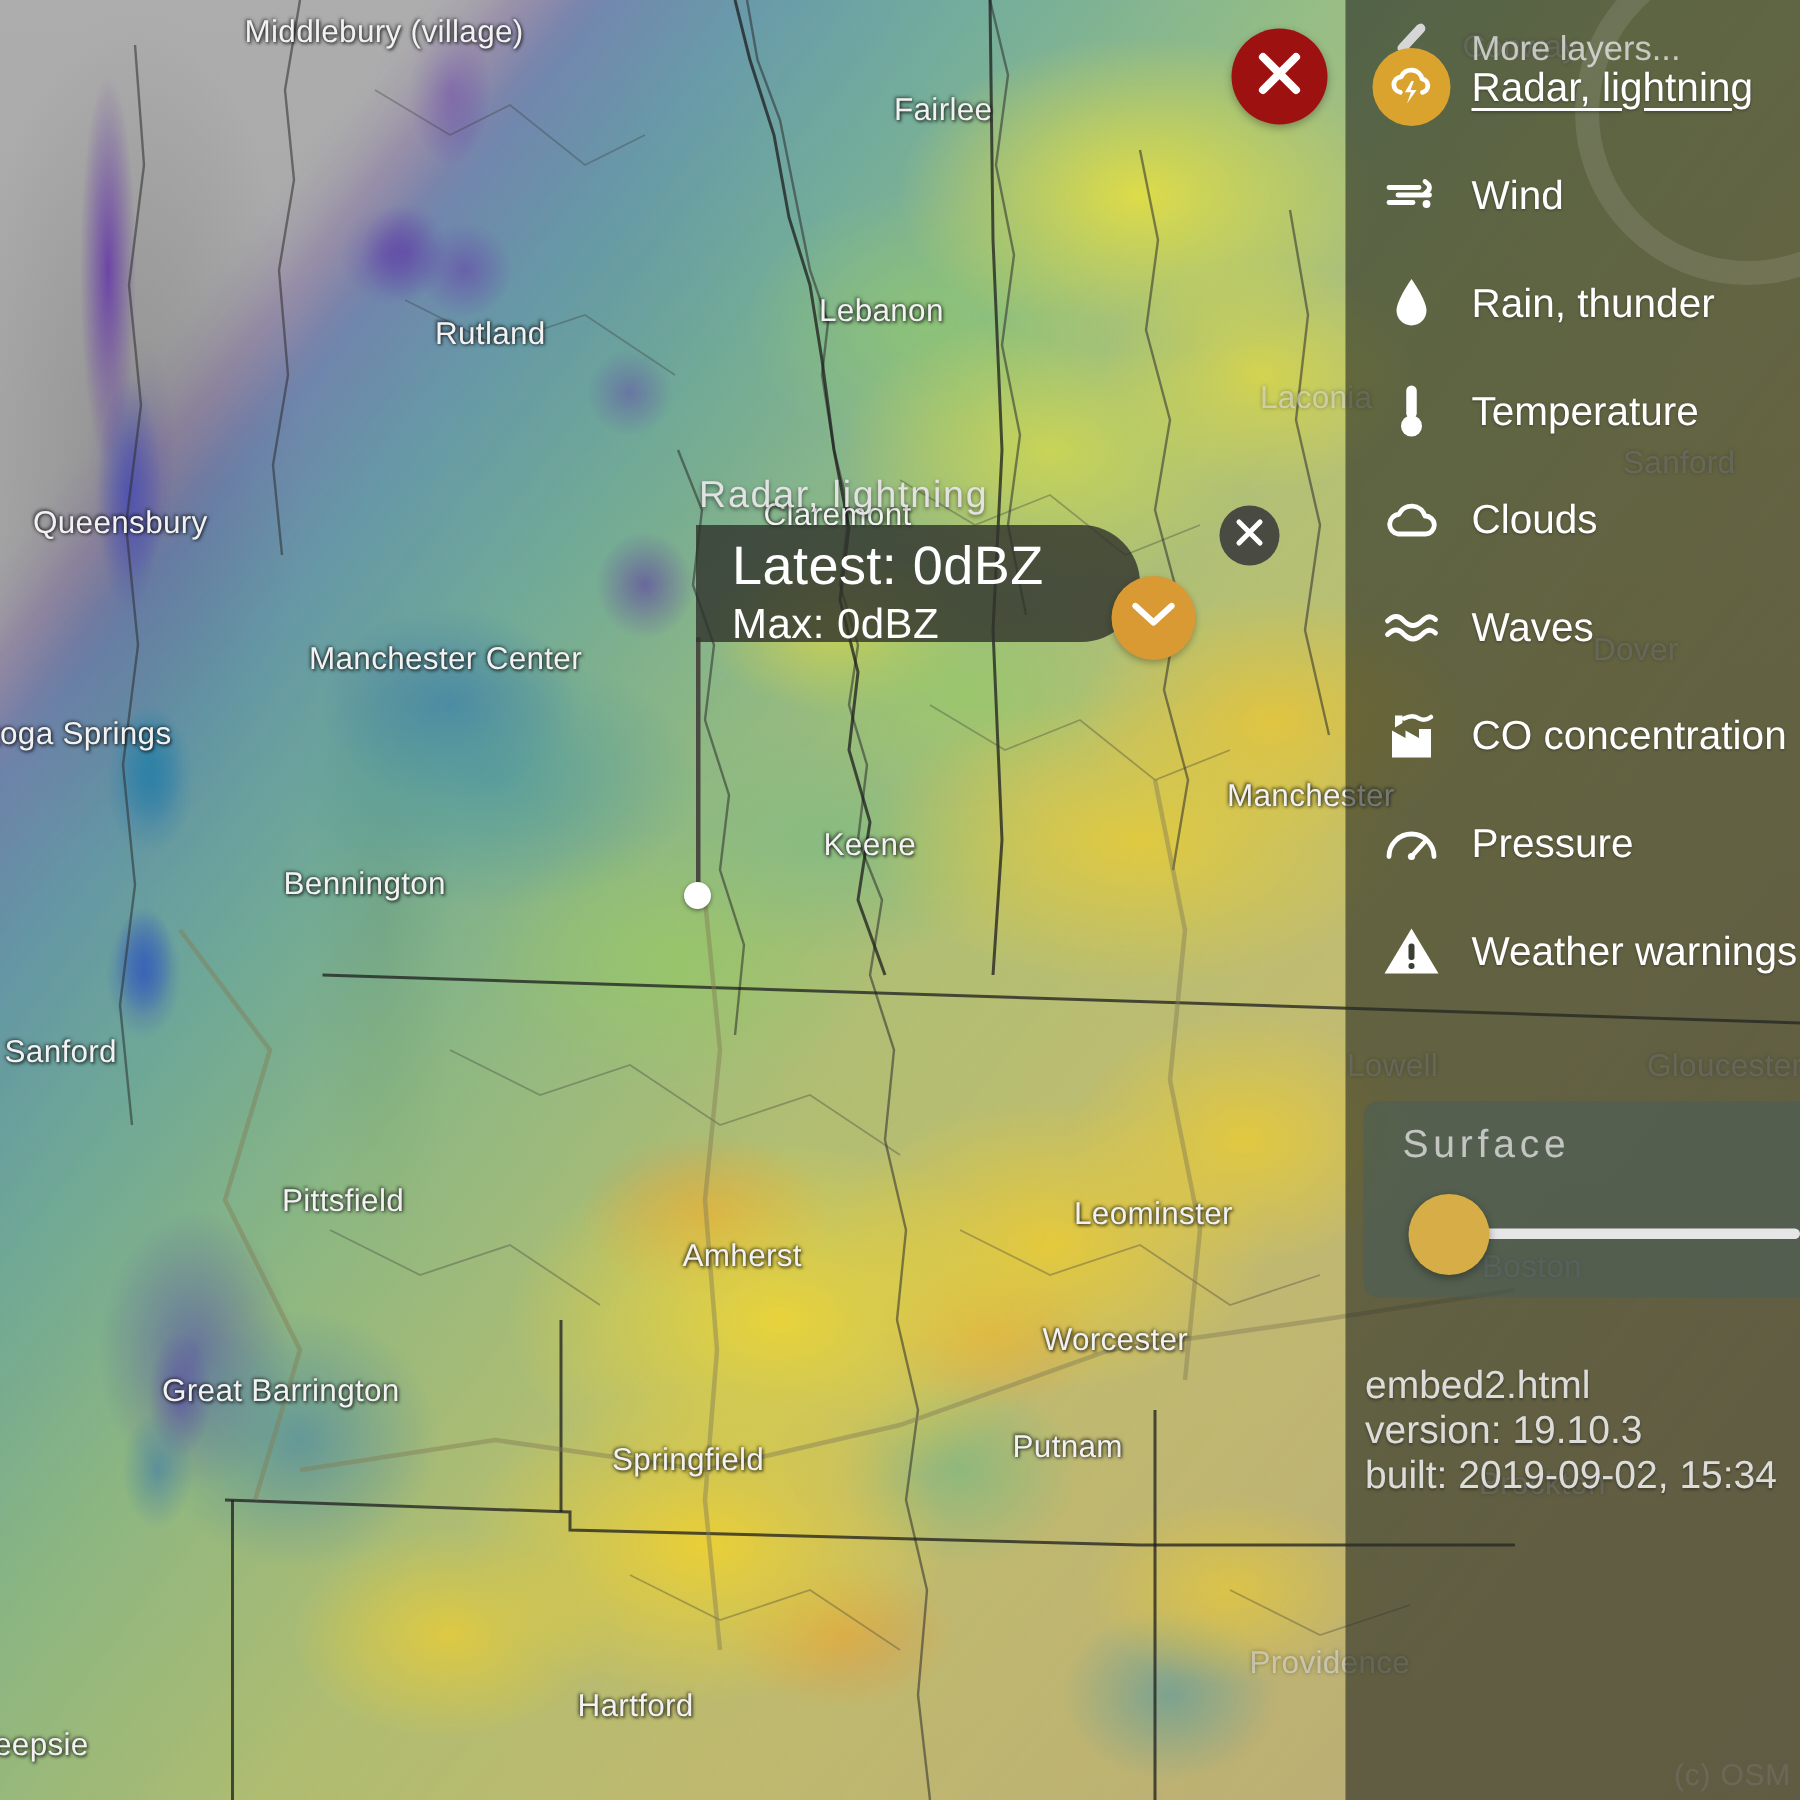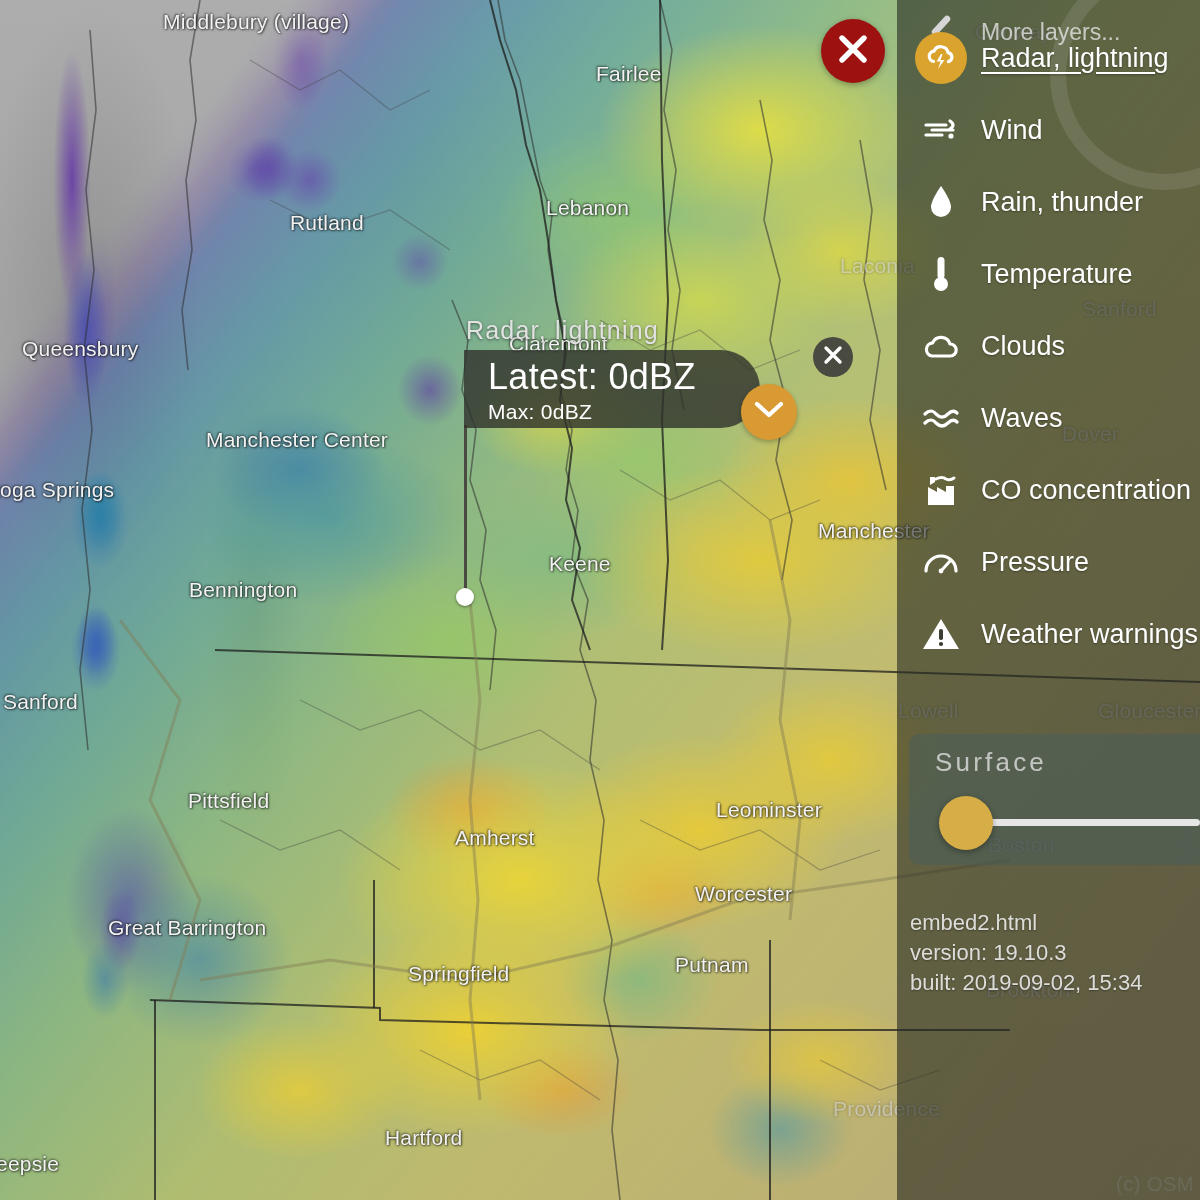--- a/index.html
+++ b/index.html
@@ -153,21 +153,21 @@
     border-radius: 0 39px 39px 0;
     color: #fff;
   }
   .popup-latest {
     position: absolute; left: 24px; top: 6px;
     font-size: 36px; font-weight: 400; letter-spacing: .3px;
     white-space: nowrap;
   }
   .popup-max {
     position: absolute; left: 24px; top: 50px;
-    font-size: 21px; letter-spacing: .3px;
+    font-size: 28px; letter-spacing: .3px;
     white-space: nowrap;
   }
   .popup-expand {
     position: absolute;
     left: 741px; top: 384px;
     width: 56px; height: 56px;
     border-radius: 50%;
     background: #d99a33;
     box-shadow: 0 2px 5px rgba(0,0,0,.28);
     display: flex; align-items: center; justify-content: center;
@@ -286,21 +286,21 @@
     width: 234px; height: 7px;
     background: rgba(245,245,245,.90);
     border-radius: 4px;
   }
 
   
   .version-info {
     position: absolute;
     left: 910px; top: 908px;
     color: rgba(240,240,240,.88);
-    font-size: 22px;
+    font-size: 26px;
     line-height: 30px;
     text-shadow: 0 1px 2px rgba(0,0,0,.35);
   }
 </style>
 </head>
 <body>
 
 <div id="app">
 
   <div id="map">

